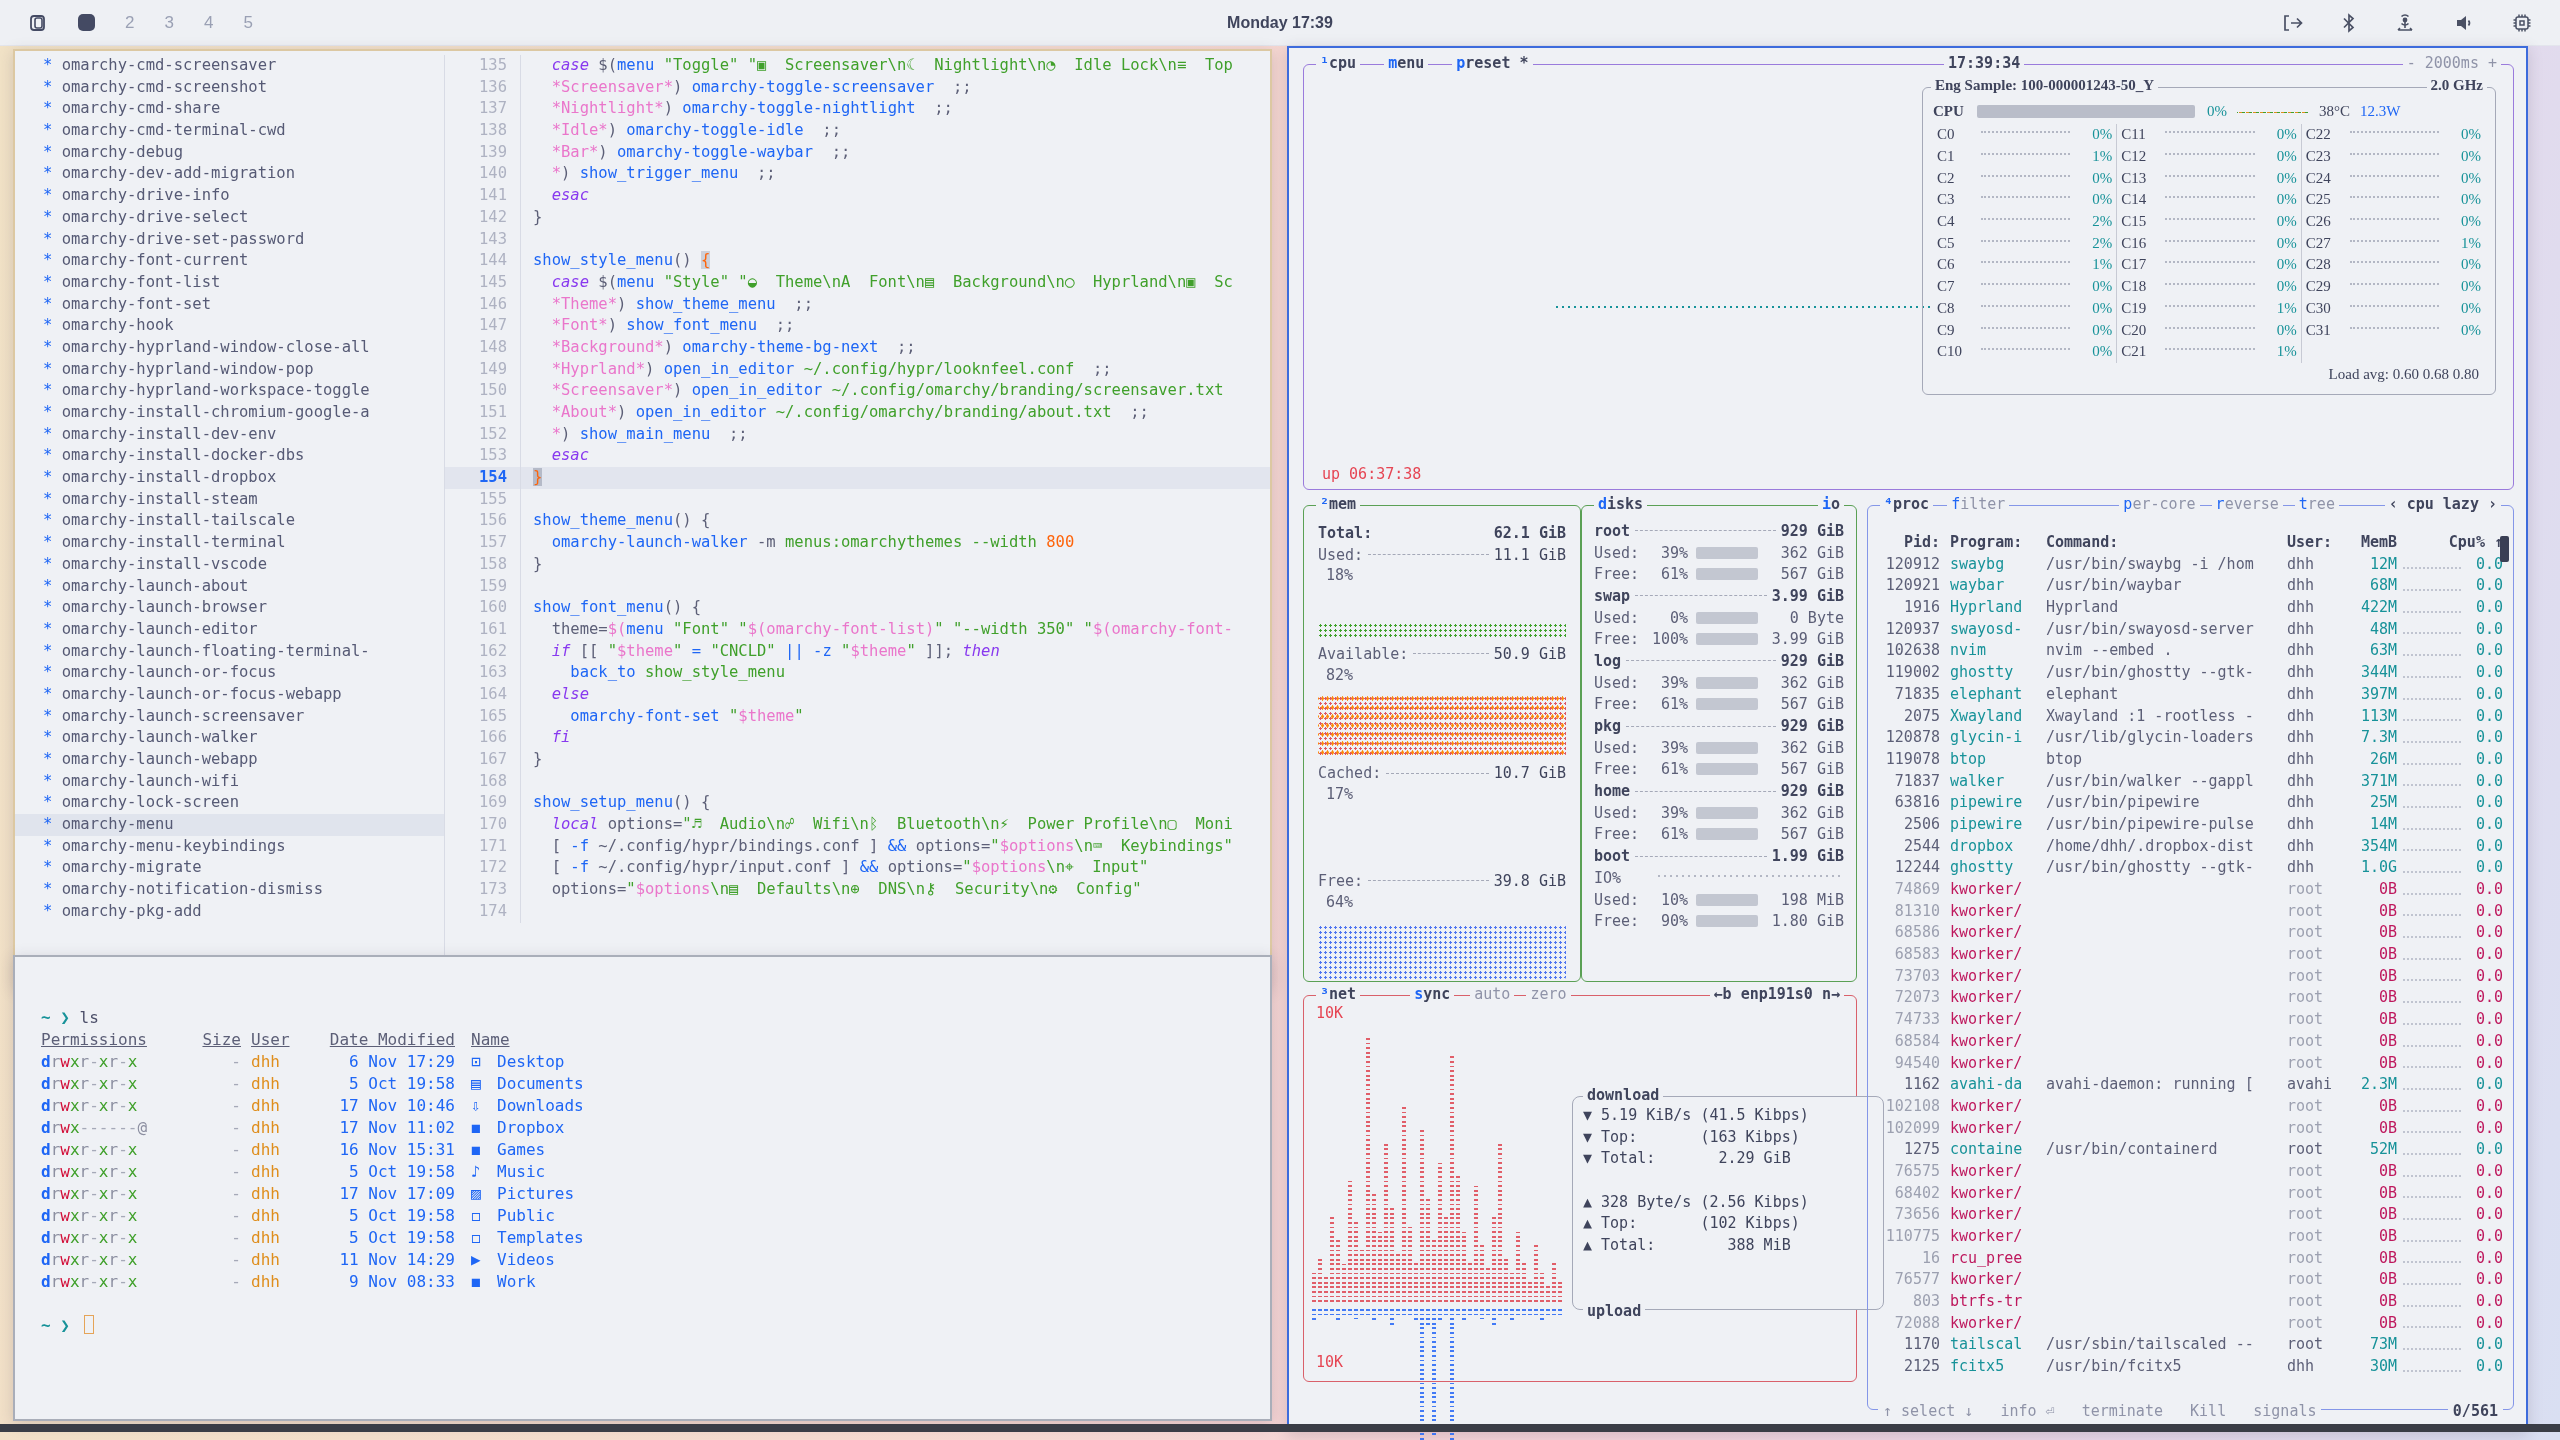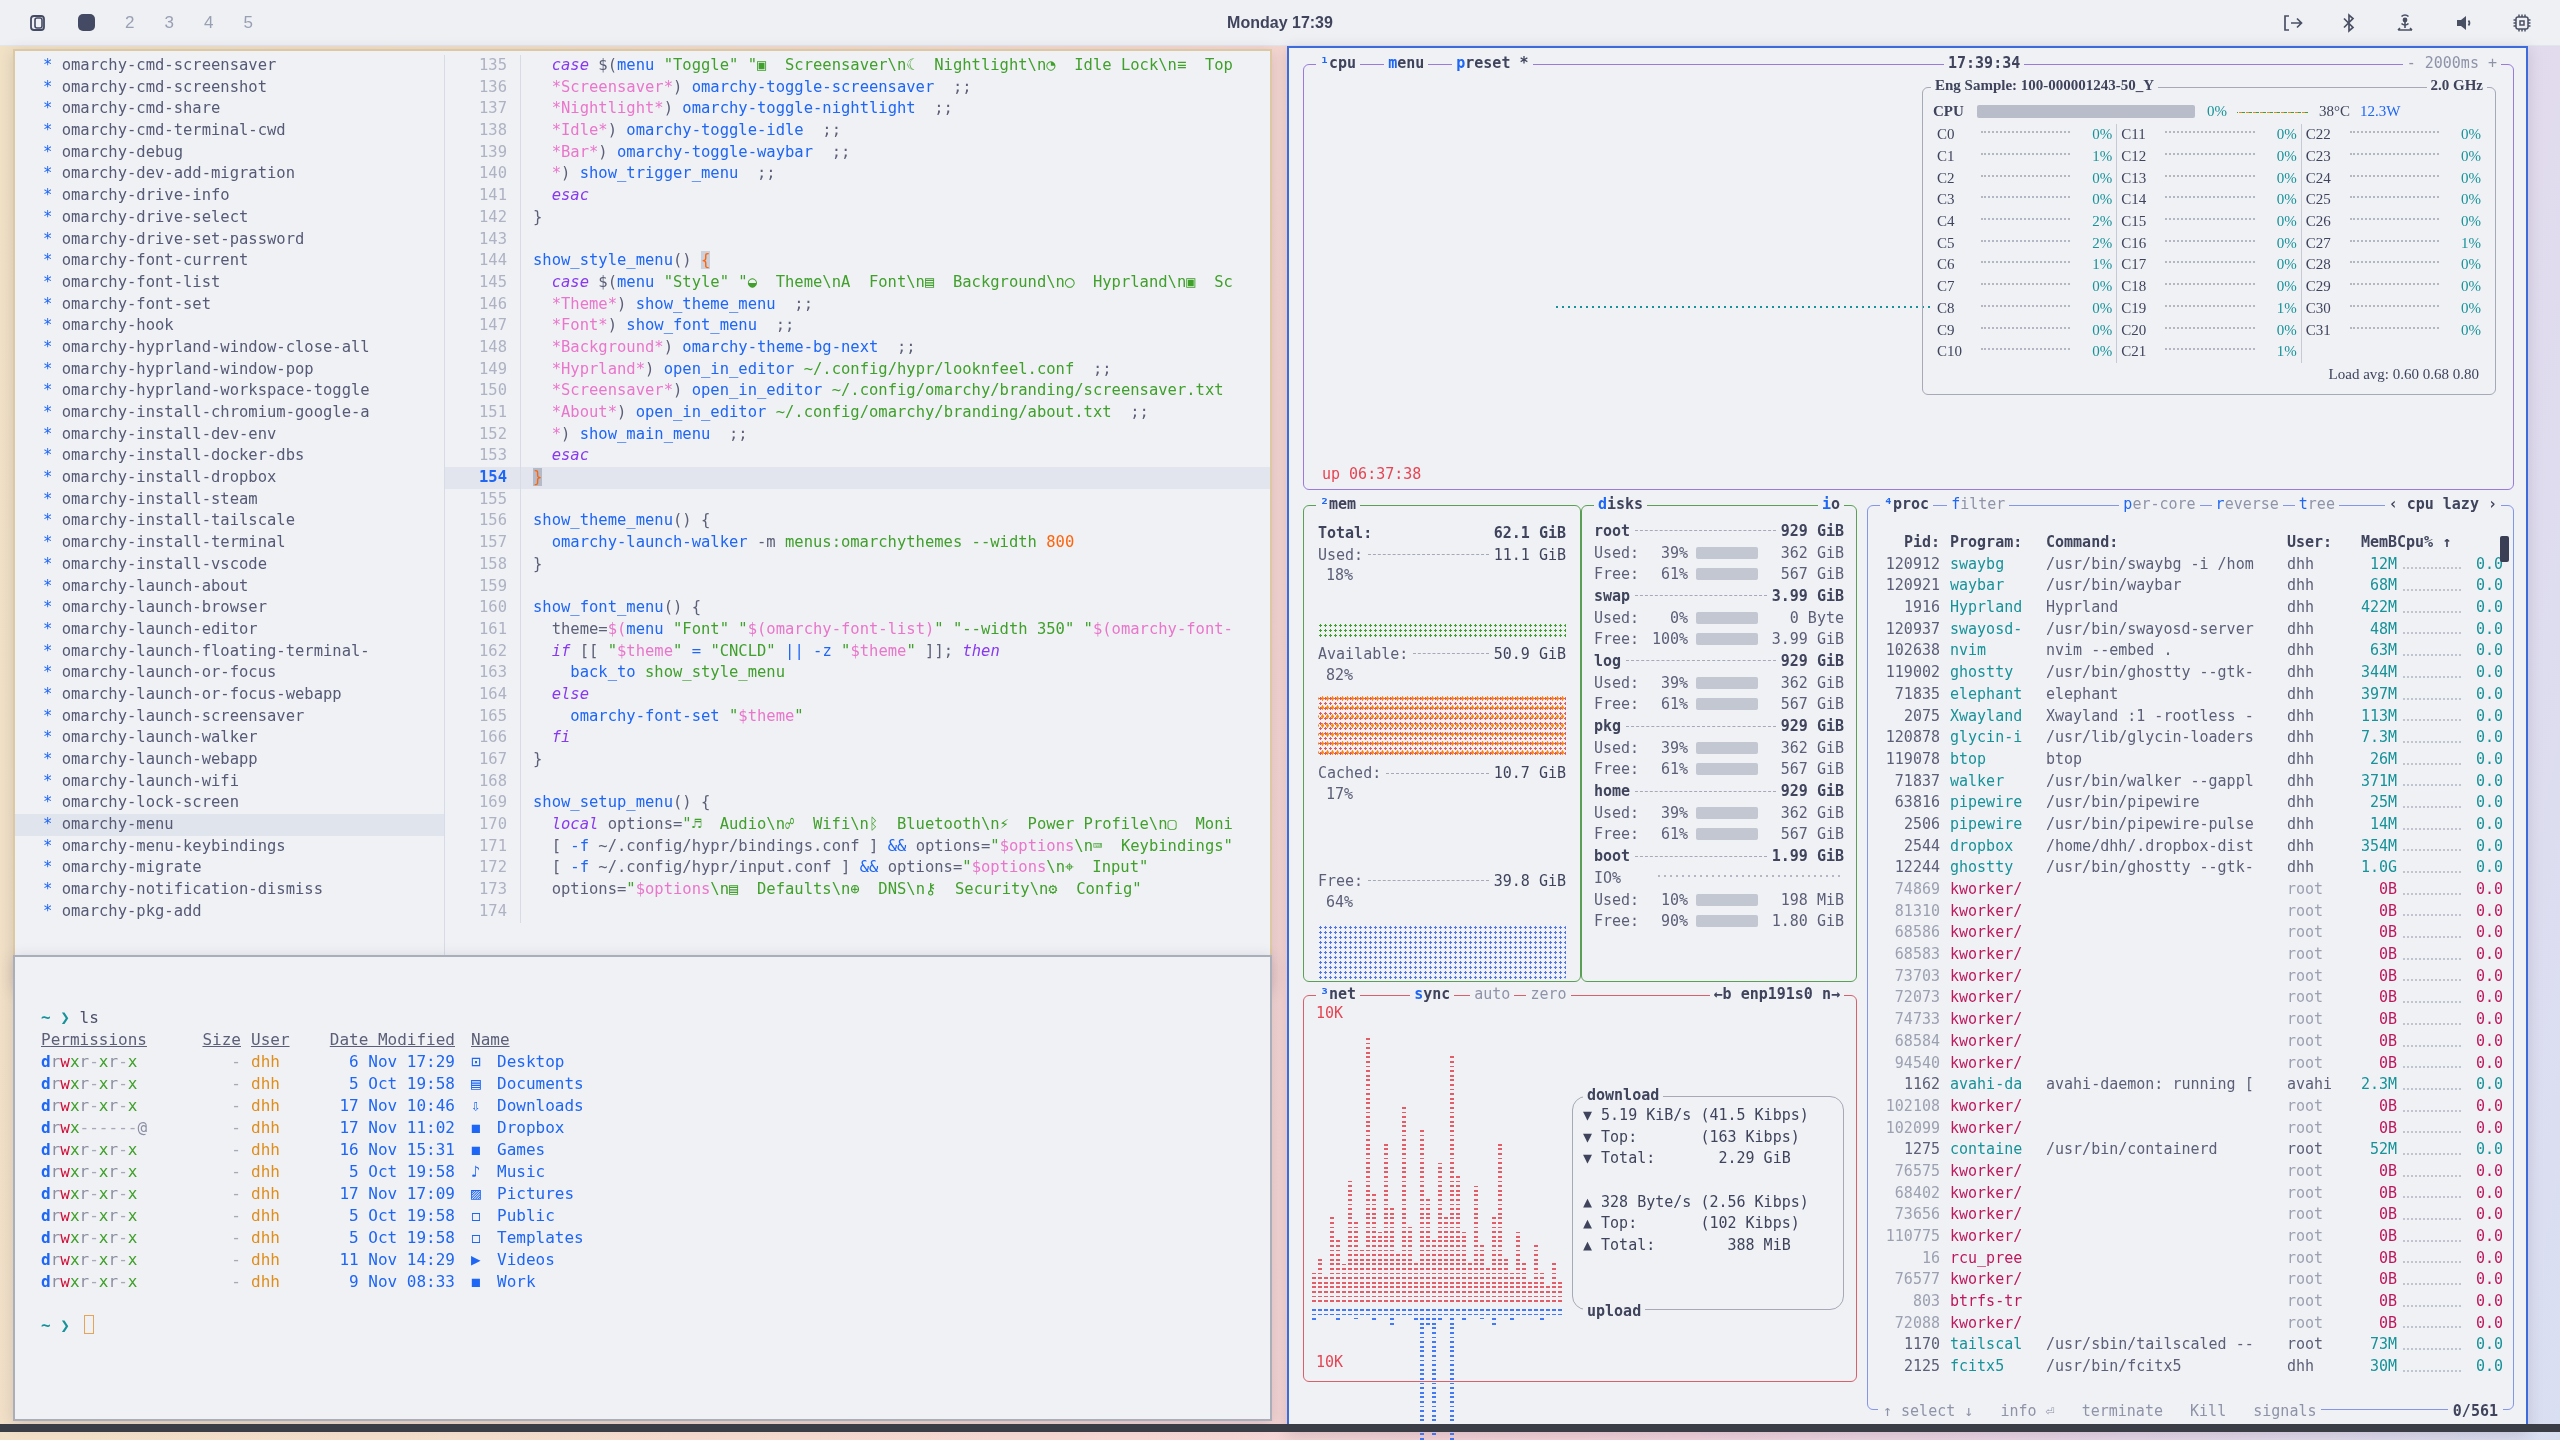--- a/index.html
+++ b/index.html
@@ -140,40 +140,40 @@
   .fill-free { background:linear-gradient(90deg,#7b5fe0,#2f6df6); }
   .drow .dv { margin-left:auto; }
   .iodots { flex:1; height:8px; margin-left:10px; background-image:radial-gradient(#b3b7c4 1.2px, transparent 1.3px); background-size:6px 4px; background-repeat:repeat-x; align-self:center; }
   
   .netgraph-down { position:absolute; left:8px; top:16px; width:258px; height:290px; display:flex; align-items:flex-end; overflow:visible; }
   .netgraph-up { position:absolute; left:8px; bottom:14px; width:258px; height:58px; display:flex; align-items:flex-start; }
   .nbar { width:4px; margin-right:2px; background-image:repeating-linear-gradient(to top, rgba(224,86,97,.95) 0 1.8px, transparent 1.8px 4.6px); }
   .ubar { width:4px; margin-right:2px; background-image:repeating-linear-gradient(to bottom, rgba(47,109,246,.9) 0 1.8px, transparent 1.8px 4.6px); }
   .net10k-top { position:absolute; left:12px; top:8px; color:#e64553; }
   .net10k-bot { position:absolute; left:12px; bottom:10px; color:#e64553; }
-  .netinfo { position:absolute; left:268px; top:100px; width:272px; height:214px; border:1.5px solid #a5a9b8; border-radius:14px; padding:8px 10px 0 10px; background:#eff1f5; }
+  .netinfo { position:absolute; left:268px; top:100px; width:312px; height:214px; border:1.5px solid #a5a9b8; border-radius:8px; padding:8px 10px 0 10px; background:#eff1f5; }
   .netinfo .nl { position:absolute; background:#eff1f5; padding:0 4px; font-weight:bold; color:#3f445c; }
   .nl-down { top:-11px; left:10px; } .nl-up { bottom:-11px; left:10px; }
   .nrow { height:21.7px; line-height:21.7px; white-space:pre; color:#3f445c; }
   
   .prochead { display:flex; height:21.7px; line-height:21.7px; margin:26px 10px 0 10px; font-weight:bold; color:#3f445c; }
   .procrows { margin:0 10px; overflow:hidden; height:820px; }
   .prow { display:flex; height:21.7px; line-height:21.7px; white-space:pre; }
   .pc-pid { width:62px; text-align:right; flex:0 0 62px; color:#5c5f77; }
   .pc-prog { width:96px; flex:0 0 96px; margin-left:10px; color:#179299; overflow:hidden; }
   .pc-cmd { flex:1; color:#5c5f77; overflow:hidden; }
   .pc-user { width:58px; flex:0 0 58px; color:#5c5f77; }
   .pc-mem { width:52px; flex:0 0 52px; text-align:right; color:#179299; }
   .pc-dots { width:58px; flex:0 0 58px; border-bottom:2px dotted #c0c4d0; margin:0 6px 6px 6px; }
   .pc-cpu { width:36px; flex:0 0 36px; text-align:right; color:#179299; }
   .prow.dim .pc-pid,.prow.dim .pc-cmd,.prow.dim .pc-user { color:#9ca0b0; }
   .prow.dim .pc-prog,.prow.dim .pc-mem,.prow.dim .pc-cpu { color:#be185d; }
   .h-pid { width:62px; text-align:right; } .h-prog { width:106px; padding-left:10px; }
   .h-cmd { flex:1; } .h-user { width:58px; } .h-mem { width:52px; text-align:right; }
-  .h-cpu { width:106px; text-align:left; }
+  .h-cpu { width:106px; text-align:right; }
   .procfoot { position:absolute; bottom:-11px; left:10px; right:10px; display:flex; }
   .procfoot .pf { background:#eff1f5; padding:0 5px; color:#8f93a8; white-space:pre; }
   .procfoot .pcount { margin-left:auto; background:#eff1f5; padding:0 5px; color:#3f445c; font-weight:bold; }
   .pscroll { position:absolute; right:4px; top:30px; width:9px; height:850px; }
   .pthumb { width:9px; height:26px; background:#3a3f55; border-radius:2px; }
 </style>
 </head>
 <body>
 
 <div class="waybar">

